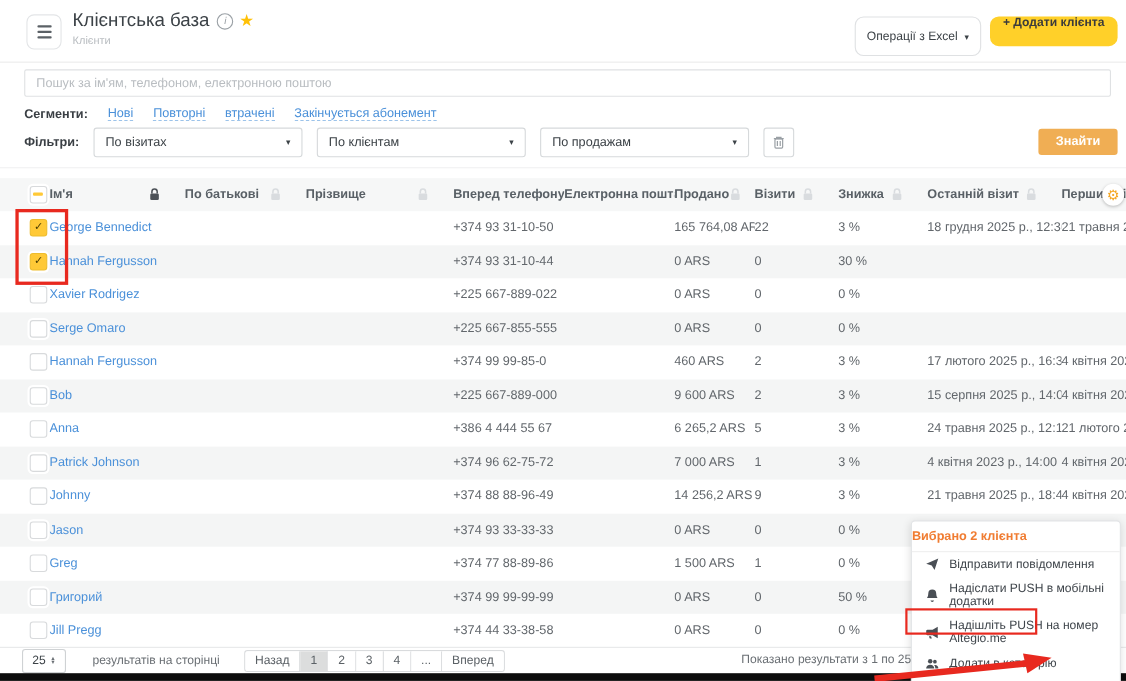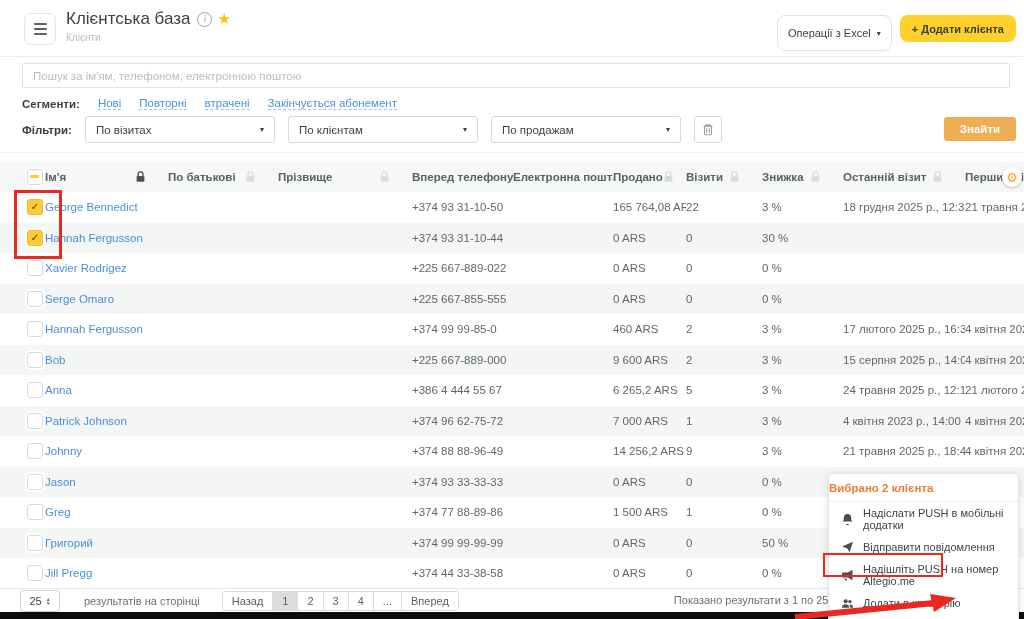--- a/index.html
+++ b/index.html
@@ -14,21 +14,21 @@
   .page-title{font-size:17px;color:#3c4247;display:inline-block;vertical-align:middle}
   .info-ic{display:inline-block;vertical-align:middle;margin-left:7px;width:13px;height:13px;border:1px solid #9aa0a5;
            border-radius:50%;color:#9aa0a5;font-size:9px;line-height:13px;text-align:center;font-style:italic}
   .star-ic{display:inline-block;vertical-align:middle;margin-left:5px;color:#ffc107;font-size:15px}
   .subtitle{font-size:10px;color:#b8bcc0;margin-top:3px}
   .top-actions{position:absolute;right:8px;top:15px;display:flex;gap:8px}
   .btn-excel{height:36px;padding:12px 10px;border:1px solid #dfe1e3;border-radius:8px;background:#fff;
              font-size:11px;color:#3c4247;display:flex;align-items:center;gap:6px;cursor:pointer}
   .btn-excel .caret{font-size:8px;color:#3c4247}
   .btn-add{height:27px;padding:0 12px;border:none;border-radius:8px;background:#ffd029;color:#3b3b3b;
-           font-size:11px;font-weight:bold;display:flex;align-items:center;cursor:pointer}
+           font-size:11px;font-weight:bold;display:flex;align-items:flex-start;cursor:pointer}
   
   .search-box{position:absolute;left:22px;top:63px;width:966px;height:23px;border:1px solid #dfe1e3;border-radius:2px;
               font-size:11.5px;color:#3c4247;padding:0 10px;outline:none;box-sizing:content-box}
   .search-box::placeholder{color:#b9bdc1}
   
   .segments{position:absolute;left:22px;top:97px;font-size:11.5px;display:flex;gap:18px;align-items:center}
   .segments .lbl{font-weight:bold;color:#3a3f44}
   .seg-link{color:#4a90d9;text-decoration:none;border-bottom:1px dashed #9cc3ea;cursor:pointer}
   
   .filters{position:absolute;left:22px;top:116px;display:flex;gap:13px;align-items:center;font-size:11.5px}
@@ -466,30 +466,30 @@
     <span class="updown">
       <span>▲</span>
         <span>▼</span>
     </span>
   </button>
   <div class="black-bar"></div>
 
   <div class="popup">
     <div class="popup-header">Вибрано 2 клієнта</div>
     <div class="popup-item">
+      <svg width="13" height="12" viewBox="0 0 13 12">
+          <path d="M1 5.4 12 .8 8.6 11.2 6 7.2 1 5.4Z M6 7.2 12 .8" fill="#4a4f55"></path>
+        </svg>
+      <span>Відправити повідомлення</span>
+    </div>
+    <div class="popup-item">
       <svg width="12" height="13" viewBox="0 0 12 13">
           <path d="M6 1a3.6 3.6 0 0 0-3.6 3.6c0 3-1.3 4-1.3 4h9.8s-1.3-1-1.3-4A3.6 3.6 0 0 0 6 1Zm0 11.2c.8 0 1.4-.5 1.6-1.2H4.4c.2.7.8 1.2 1.6 1.2Z" fill="#4a4f55"></path>
         </svg>
       <span>Надіслати PUSH в мобільні додатки</span>
-    </div>
-    <div class="popup-item">
-      <svg width="13" height="12" viewBox="0 0 13 12">
-          <path d="M1 5.4 12 .8 8.6 11.2 6 7.2 1 5.4Z M6 7.2 12 .8" fill="#4a4f55"></path>
-        </svg>
-      <span>Відправити повідомлення</span>
     </div>
     <div class="popup-item">
       <svg width="13" height="12" viewBox="0 0 13 12">
           <path d="M11.5.8v10.4L6.8 8.6H2.2A1.2 1.2 0 0 1 1 7.4V4.6a1.2 1.2 0 0 1 1.2-1.2h4.6L11.5.8ZM3.4 9.4h2l.7 2H4.3l-.9-2Z" fill="#4a4f55"></path>
         </svg>
       <span>Надішліть PUSH на номер Altegio.me</span>
     </div>
     <div class="popup-item">
       <svg width="14" height="11" viewBox="0 0 14 11">
           <circle cx="5" cy="3" r="2.2" fill="#4a4f55"></circle>

